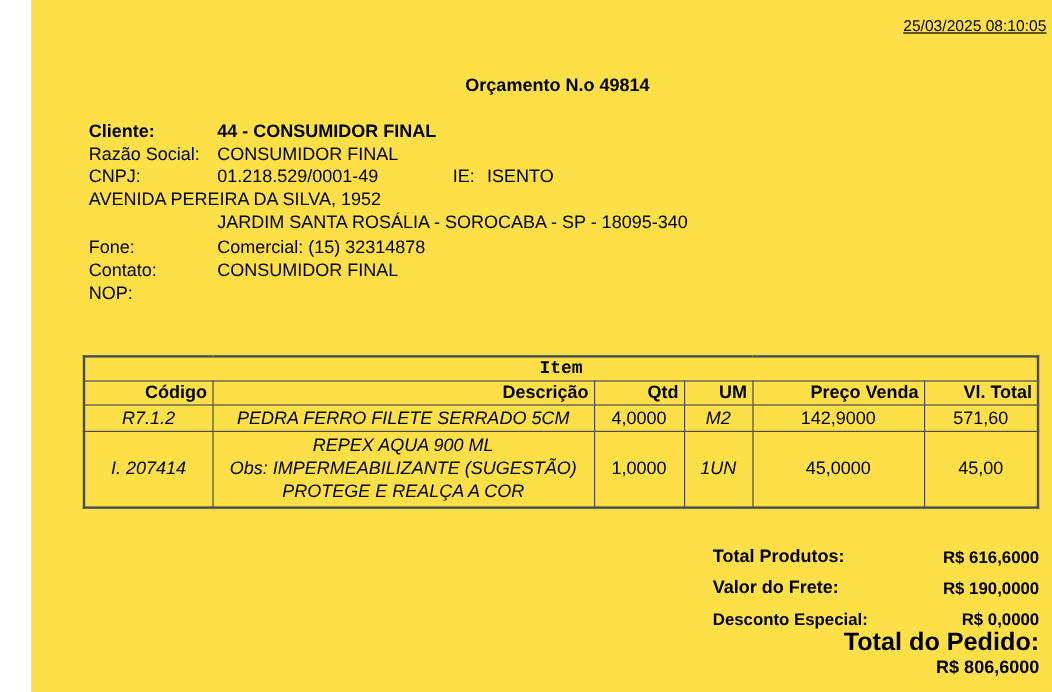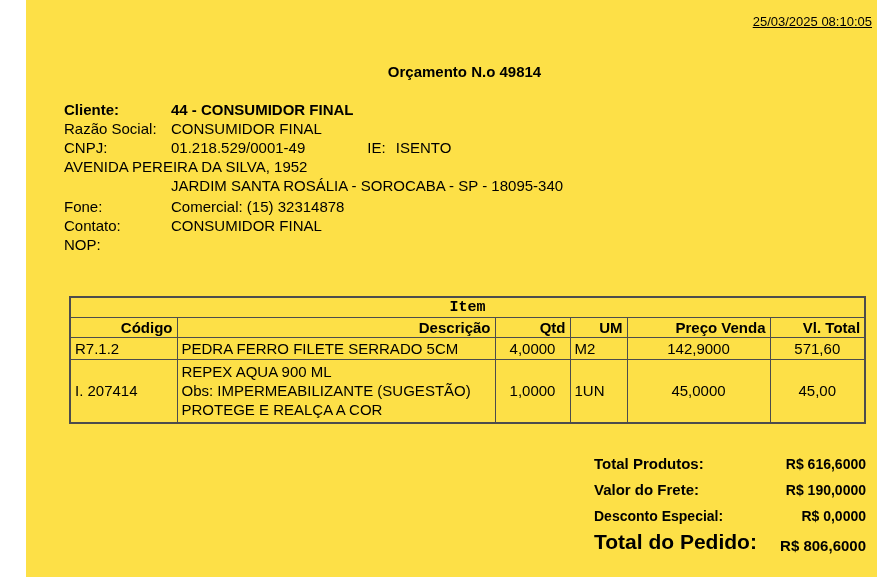--- a/index.html
+++ b/index.html
@@ -32,21 +32,21 @@
     width: 100%;
     text-align: center;
     font-size: 15px;
     font-weight: bold;
   }
 
   
   .client-block {
     position: absolute;
     top: 100px;
-    left: 38px;
+    left: 48px;
     font-size: 15px;
     line-height: 19px;
   }
   .info-row { display: flex; }
   .info-label {
     width: 107px;
     flex: 0 0 107px;
   }
   .info-row.bold { font-weight: bold; }
   .ie-group { margin-left: 62px; }
@@ -79,21 +79,21 @@
   }
   .items-table thead th { font-weight: bold; height: 19px; text-align: right; }
   .col-codigo { width: 107px; }
   .col-desc   { width: 318px; }
   .col-qtd    { width: 75px; }
   .col-um     { width: 57px; }
   .col-preco  { width: 143px; }
   .col-total  { width: 95px; }
   .th-center { text-align: center; }
   .th-left   { text-align: left; }
-  .cell-left   { text-align: left; }
+  .cell-left   { text-align: center; font-style: italic; }
   .cell-center { text-align: center; }
   .cell-right  { text-align: center; }
   .items-table tbody tr.row-single td { height: 21px; }
   .items-table tbody tr.row-multi td { height: 63px; }
   .desc-lines div { line-height: 19px; }
 
   
   .totals-block {
     position: absolute;
     top: 446px;
@@ -104,21 +104,21 @@
     display: flex;
     justify-content: space-between;
     align-items: flex-end;
     font-weight: bold;
   }
   .total-row.std { height: 26px; }
   .total-row.std .t-label { font-size: 15px; }
   .total-row.std .t-value { font-size: 14px; padding-left: 28px; }
   .total-row.small .t-label { font-size: 14px; }
   .total-row.small .t-value { font-size: 14px; }
-  .total-row.grand { height: 30px; }
+  .total-row.grand { height: 30px; flex-direction: column; }
   .total-row.grand .t-label { font-size: 21px; }
   .total-row.grand .t-value { font-size: 15px; }
 </style>
 </head>
 <body>
 
 <div class="page">
 
   <div class="timestamp">25/03/2025 08:10:05</div>
 

